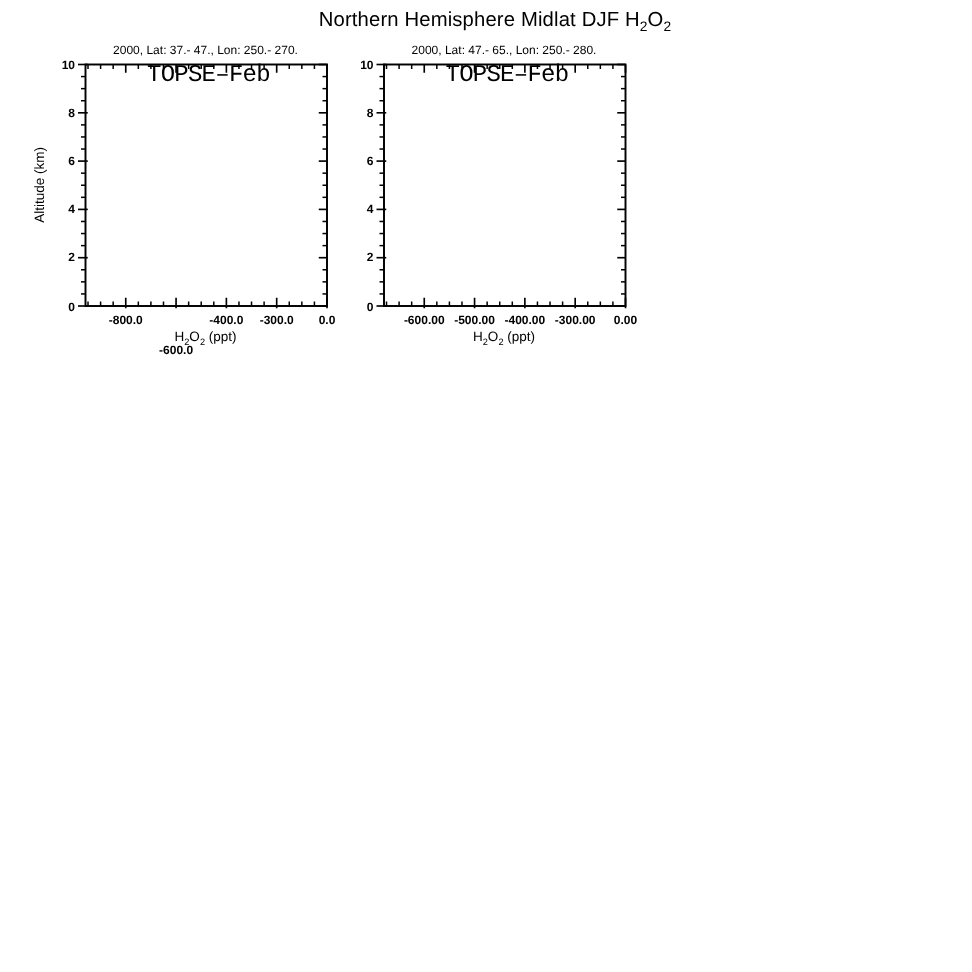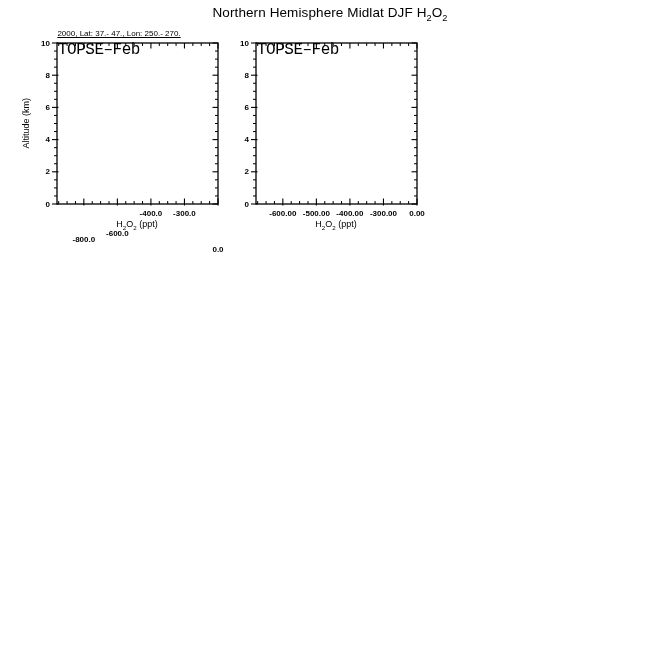--- a/index.html
+++ b/index.html
@@ -11,26 +11,26 @@
   #axes-svg { position:absolute; left:0; top:0; }
   .main-title {
     position:absolute; left:0; top:5px; width:660px; text-align:center;
     font-size:13.5px; letter-spacing:0.1px; white-space:nowrap;
   }
   .main-title sub, .xlabel sub { font-size:68%; line-height:0; }
   .panel-title {
     position:absolute; top:29px; width:220px; text-align:center;
     font-size:8px; white-space:nowrap;
   }
-  .p1t { left:9px;text-decoration:underline; }
+  .p1t { left:27px; }
   .p2t { left:226px; }
   .annot {
     position:absolute; top:41px;
     font-family:"Liberation Mono","DejaVu Sans Mono",monospace;
-    font-size:16px; letter-spacing:-0.5px; white-space:nowrap;
+    font-size:16px; letter-spacing:-0.5px; white-space:nowrap;padding-left:40px;
   }
   .a1 { left:58px; }
   .a2 { left:257px; }
   .ylabel {
     position:absolute; left:19px; top:43px; width:14px; height:161px;
     display:flex; align-items:center; justify-content:center;
   }
   .ylabel span {
     writing-mode:vertical-rl; transform:rotate(180deg);
     font-size:9px; white-space:nowrap;
@@ -214,37 +214,38 @@
       <line x1="417" y1="67.15" x2="414" y2="67.15" stroke="#000000" stroke-width="1"></line>
       <line x1="253" y1="59.099999999999994" x2="256" y2="59.099999999999994" stroke="#000000" stroke-width="1"></line>
       <line x1="417" y1="59.099999999999994" x2="414" y2="59.099999999999994" stroke="#000000" stroke-width="1"></line>
       <line x1="253" y1="51.05000000000001" x2="256" y2="51.05000000000001" stroke="#000000" stroke-width="1"></line>
       <line x1="417" y1="51.05000000000001" x2="414" y2="51.05000000000001" stroke="#000000" stroke-width="1"></line>
     </svg>
 
   <div class="main-title"><span>Northern Hemisphere Midlat DJF H</span><sub>2</sub><span>O</span><sub>2</sub></div>
 
   <div class="panel-title p1t">2000, Lat: 37.- 47., Lon: 250.- 270.</div>
+  <div class="panel-title p2t">2000, Lat: 47.- 65., Lon: 250.- 280.</div>
 
   <div class="annot a1">TOPSE–Feb</div>
   <div class="annot a2">TOPSE–Feb</div>
 
   <div class="ylabel">
       <span>Altitude (km)</span>
     </div>
 
   <div class="xlabel x1"><span>H</span><sub>2</sub><span>O</span><sub>2</sub><span> (ppt)</span></div>
   <div class="xlabel x2"><span>H</span><sub>2</sub><span>O</span><sub>2</sub><span> (ppt)</span></div>
 
   <div id="ticklabels">
-      <div class="ticklabel xtick" style="left: 61.8333px; top: 208px; margin-top: 26px;">-800.0</div>
+      <div class="ticklabel xtick" style="left: 61.8333px; top: 208px;">-800.0</div>
       <div class="ticklabel xtick" style="left: 95.375px; top: 208px; margin-top: 20px;">-600.0</div>
       <div class="ticklabel xtick" style="left: 128.917px; top: 208px;">-400.0</div>
       <div class="ticklabel xtick" style="left: 162.458px; top: 208px;">-300.0</div>
-      <div class="ticklabel xtick" style="left: 196px; top: 208px; margin-top: 36px;">0.0</div>
+      <div class="ticklabel xtick" style="left: 196px; top: 208px;">0.0</div>
       <div class="ticklabel ytick" style="left: 24px; top: 198.5px;">0</div>
       <div class="ticklabel ytick" style="left: 24px; top: 166.3px;">2</div>
       <div class="ticklabel ytick" style="left: 24px; top: 134.1px;">4</div>
       <div class="ticklabel ytick" style="left: 24px; top: 101.9px;">6</div>
       <div class="ticklabel ytick" style="left: 24px; top: 69.7px;">8</div>
       <div class="ticklabel ytick" style="left: 24px; top: 37.5px;">10</div>
       <div class="ticklabel xtick" style="left: 260.833px; top: 208px;">-600.00</div>
       <div class="ticklabel xtick" style="left: 294.375px; top: 208px;">-500.00</div>
       <div class="ticklabel xtick" style="left: 327.917px; top: 208px;">-400.00</div>
       <div class="ticklabel xtick" style="left: 361.458px; top: 208px;">-300.00</div>

